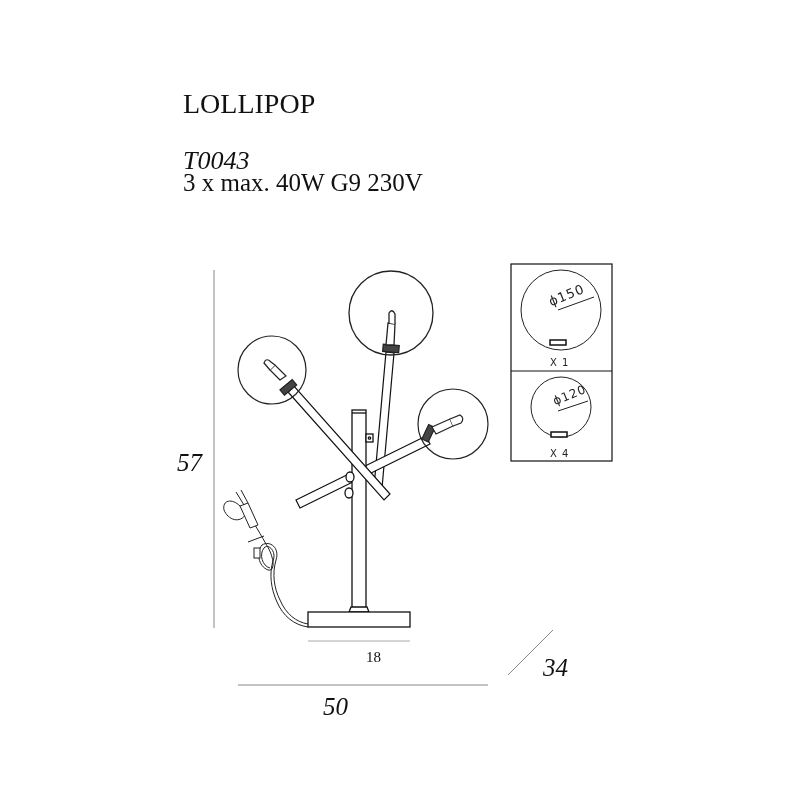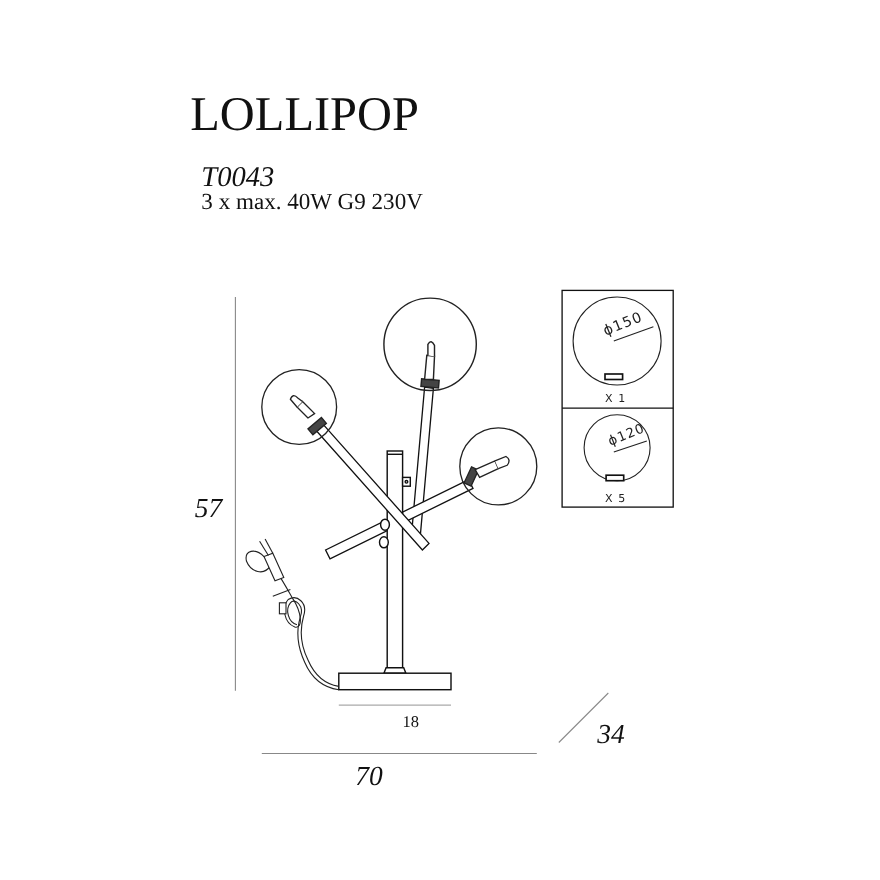--- a/index.html
+++ b/index.html
@@ -1,19 +1,19 @@
 <!DOCTYPE html>
 <html><head>
 <meta charset="utf-8">
 <style>
   html, body { margin:0; padding:0; background:#ffffff; }
   body { width:800px; height:800px; position:relative; overflow:hidden; font-family:"Liberation Serif", serif; color:#111; }
-  .title { position:absolute; left:173px; top:82px; font-size:44px; line-height:44px; letter-spacing:0px; }
+  .title { position:absolute; left:183px; top:82px; font-size:28px; line-height:44px; letter-spacing:0px; }
   .code { position:absolute; left:183px; top:146px; font-size:26px; line-height:30px;font-style:italic; }
-  .spec { position:absolute; left:183px; top:168px; font-size:21px; line-height:30px; }
+  .spec { position:absolute; left:183px; top:168px; font-size:25px; line-height:30px; }
   .dim { position:absolute; font-size:25px; line-height:28px;font-style:italic; }
   .dim-small { position:absolute; font-size:15px; line-height:18px; }
   svg.drawing { position:absolute; left:0; top:0; }
   .box-label { position:absolute; font-family:"DejaVu Sans", sans-serif; font-size:10px; color:#222; letter-spacing:1px; }
 </style>
 </head>
 <body>
 
 <div class="title">LOLLIPOP</div>
 <div class="code">T0043</div>
@@ -94,18 +94,18 @@
   <g fill="none" stroke="#222" stroke-width="1">
     <circle cx="561" cy="407" r="30"></circle>
     <rect x="551" y="432" width="16" height="5" fill="#fff" stroke="#111" stroke-width="1.5"></rect>
     <line x1="558" y1="411" x2="588" y2="401"></line>
   </g>
 </svg>
 
 <div class="box-label" style="left:552px; top:294px; font-size:13px; transform:rotate(-22deg); transform-origin:left bottom;">ϕ150</div>
 <div class="box-label" style="left:550px; top:357px;text-align:right;">X 1</div>
 <div class="box-label" style="left:556px; top:394px; font-size:12px; transform:rotate(-22deg); transform-origin:left bottom;">ϕ120</div>
-<div class="box-label" style="left:550px; top:448px;">X 5</div>
+<div class="box-label" style="left:550px; top:448px;">X 4</div>
 
 <div class="dim" style="left:177px; top:449px;">57</div>
 <div class="dim-small" style="left:366px; top:648px;">18</div>
-<div class="dim" style="left:323px; top:693px;">70</div>
+<div class="dim" style="left:323px; top:693px;">50</div>
 <div class="dim" style="left:543px; top:654px;">34</div>
 
 </body></html>

